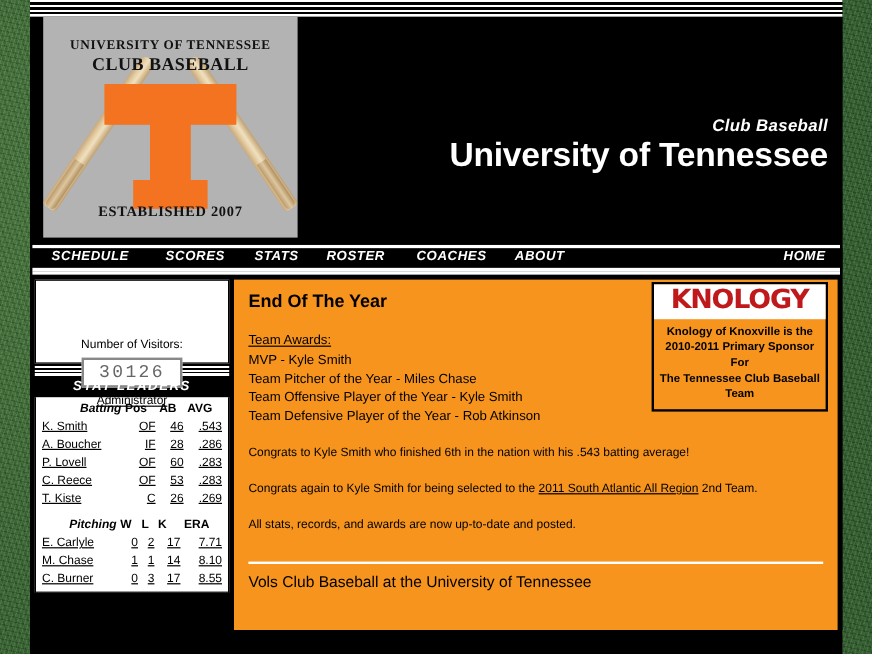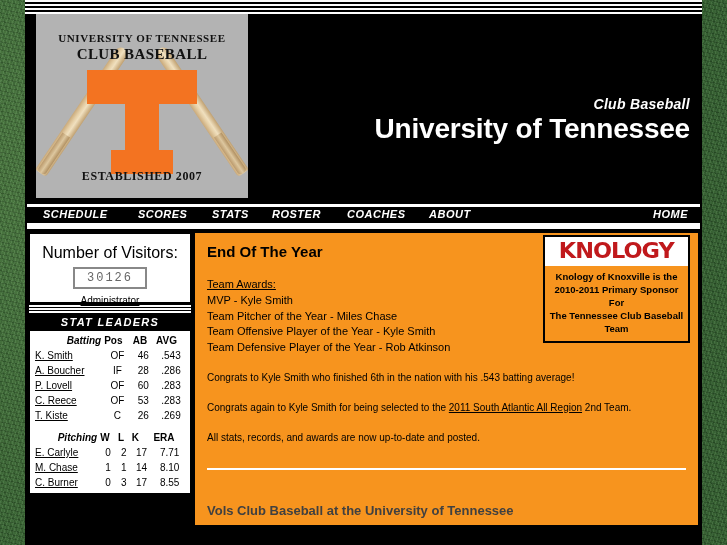--- a/index.html
+++ b/index.html
@@ -194,31 +194,32 @@
   }
   .visitor-card {
     background: #fff;
     border: 1px solid #000;
     padding: 10px 6px 8px 6px;
     text-align: center;
     height: 70px;
     box-sizing: border-box;
   }
   .visitor-label {
-    font-size: 16px;
+    font-size: 10px;
     color: #000;
     margin-bottom: 5px;
+    margin-top: 38px;
   }
   .visitor-count {
     display: inline-block;
     border: 2px solid #888;
     background: #fff;
     padding: 2px 12px;
     font-family: "Liberation Mono", monospace;
-    font-size: 12px;
+    font-size: 15px;
     letter-spacing: 2px;
     color: #666;
   }
   .admin-link {
     display: block;
     margin-top: 6px;
     font-size: 10px;
     color: #000;
     text-decoration: underline;
     cursor: pointer;
@@ -267,22 +268,23 @@
   }
   table.stat-table td {
     padding: 2px 0;
     white-space: nowrap;
   }
   table.stat-table td.name {
     text-decoration: underline;
     cursor: pointer;
   }
   table.stat-table td.num {
-    text-align: center;
+    text-align: right;
     padding-left: 4px;
+    text-decoration: underline;
   }
   .stat-gap { height: 7px; }
 
   
   .col-main {
     position: absolute;
     left: 170px;
     top: 4px;
     right: 4px;
     bottom: 0;
@@ -321,23 +323,23 @@
     text-decoration: underline;
     cursor: pointer;
   }
   .hr-white {
     border: none;
     border-top: 2px solid #ffffff;
     margin: 23px 0 0 0;
   }
   .footer-head {
     font-size: 13px;
-    font-weight: bold;
-    color: #404040;
-    margin-top: 33px;
+    font-weight: normal;
+    color: #000000;
+    margin-top: 7px;
   }
 
   
   .sponsor {
     position: absolute;
     right: 8px;
     top: 2px;
     width: 147px;
     border: 2px solid #000;
     background: #f7941e;

